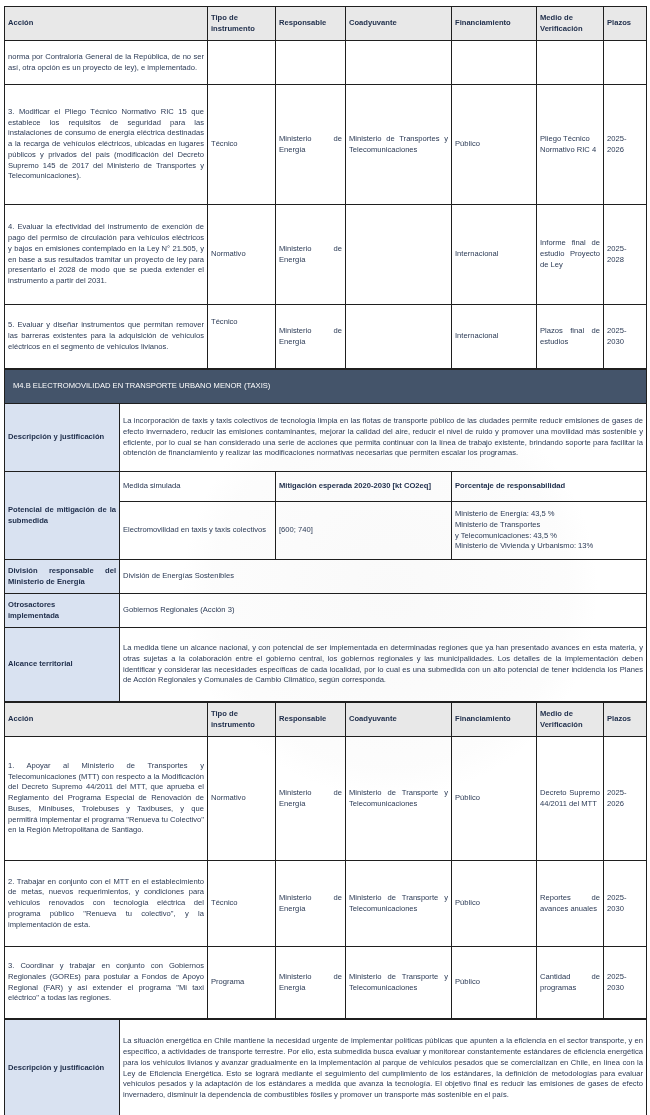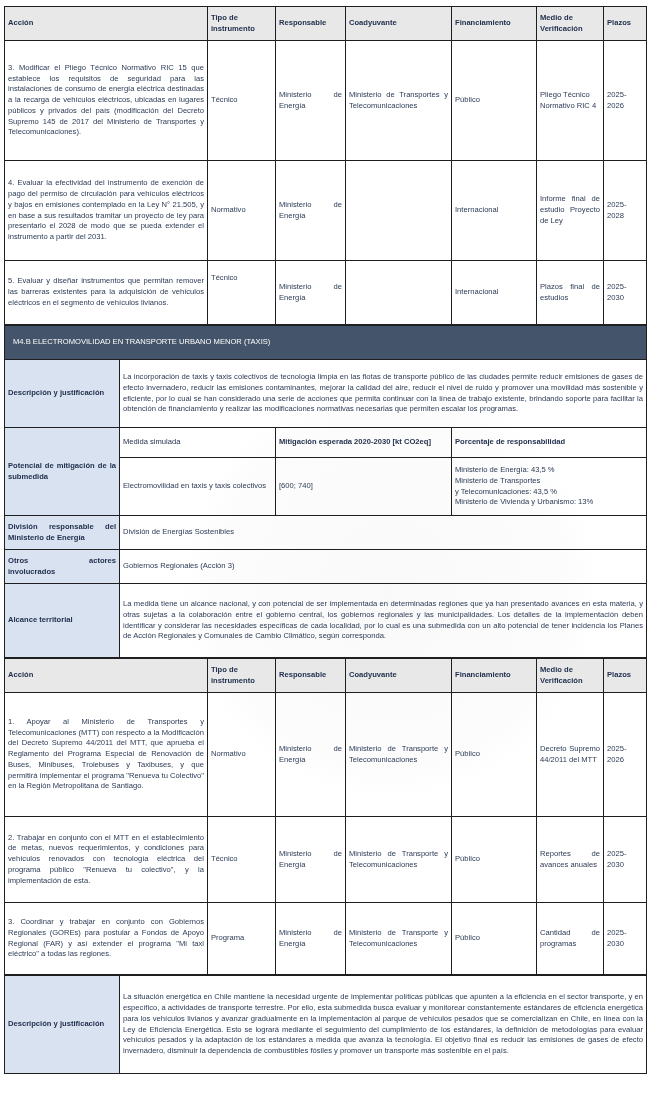--- a/index.html
+++ b/index.html
@@ -5,21 +5,21 @@
   * { box-sizing: border-box; margin: 0; padding: 0; }
   html, body { width: 650px; height: 1115px; background: #ffffff; overflow: hidden; }
   body { font-family: "Liberation Sans", "DejaVu Sans", sans-serif; color: #2b3a55; font-size: 7.6px; line-height: 1.42; position: relative; }
   .page { position: absolute; left: 4px; top: 6px; width: 642px; }
   table { border-collapse: collapse; width: 642px; table-layout: fixed; }
   td, th { border: 1.2px solid #1f1f1f; vertical-align: middle; padding: 2px 3px; text-align: left; font-weight: normal; }
   .hdr th { background: #e8e8e8; font-weight: bold; color: #1e2d4a; height: 34px; vertical-align: middle; }
   .just { text-align: justify; }
   .blue-label { background: #d9e2f1; font-weight: bold; color: #1e2d4a; }
   .section-bar { background: #44546a; color: #ffffff; font-weight: normal; height: 34px; font-size: 7.6px; padding-left: 8px; }
-  .cell-split { display: flex; justify-content: space-between; }
+  .cell-split { display: flex; }
   .wm { position: absolute; left: 180px; top: 380px; width: 420px; height: 420px; border-radius: 50%; background: radial-gradient(circle, rgba(200,200,200,0.10) 0%, rgba(200,200,200,0.05) 60%, rgba(255,255,255,0) 70%); pointer-events: none; }
 </style>
 </head>
 <body>
 
 <div class="wm"></div>
 
 <div class="page">
 
   <table>
@@ -34,20 +34,29 @@
     </colgroup>
     <tbody>
         <tr class="hdr">
       <th>Acción</th>
       <th>Tipo de instrumento</th>
       <th>Responsable</th>
       <th>Coadyuvante</th>
       <th>Financiamiento</th>
       <th>Medio de Verificación</th>
       <th>Plazos</th>
+    </tr>
+    <tr style="height:44px">
+      <td class="just">norma por Contraloría General de la República, de no ser así, otra opción es un proyecto de ley), e implementado.</td>
+      <td></td>
+      <td></td>
+      <td></td>
+      <td></td>
+      <td></td>
+      <td></td>
     </tr>
     <tr style="height:120px">
       <td class="just">3. Modificar el Pliego Técnico Normativo RIC 15 que establece los requisitos de seguridad para las instalaciones de consumo de energía eléctrica destinadas a la recarga de vehículos eléctricos, ubicadas en lugares públicos y privados del país (modificación del Decreto Supremo 145 de 2017 del Ministerio de Transportes y Telecomunicaciones).</td>
       <td>Técnico</td>
       <td class="just">Ministerio de Energía</td>
       <td class="just">Ministerio de Transportes y Telecomunicaciones</td>
       <td>Público</td>
       <td>Pliego Técnico Normativo RIC 4</td>
       <td>2025-2026</td>
     </tr>
@@ -106,21 +115,21 @@
     <tr style="height:34px">
       <td class="blue-label just">División responsable del Ministerio de Energía</td>
       <td colspan="3">División de Energías Sostenibles</td>
     </tr>
     <tr style="height:34px">
       <td class="blue-label">
         <div class="cell-split">
               <span>Otros</span>
               <span>actores</span>
             </div>
-        <div>involucrados</div>
+        <div>implementada</div>
       </td>
       <td colspan="3">Gobiernos Regionales (Acción 3)</td>
     </tr>
     <tr style="height:74px">
       <td class="blue-label">Alcance territorial</td>
       <td colspan="3" class="just">La medida tiene un alcance nacional, y con potencial de ser implementada en determinadas regiones que ya han presentado avances en esta materia, y otras sujetas a la colaboración entre el gobierno central, los gobiernos regionales y las municipalidades. Los detalles de la implementación deben identificar y considerar las necesidades específicas de cada localidad, por lo cual es una submedida con un alto potencial de tener incidencia los Planes de Acción Regionales y Comunales de Cambio Climático, según corresponda.</td>
     </tr>
   </tbody>
     </table>
 

